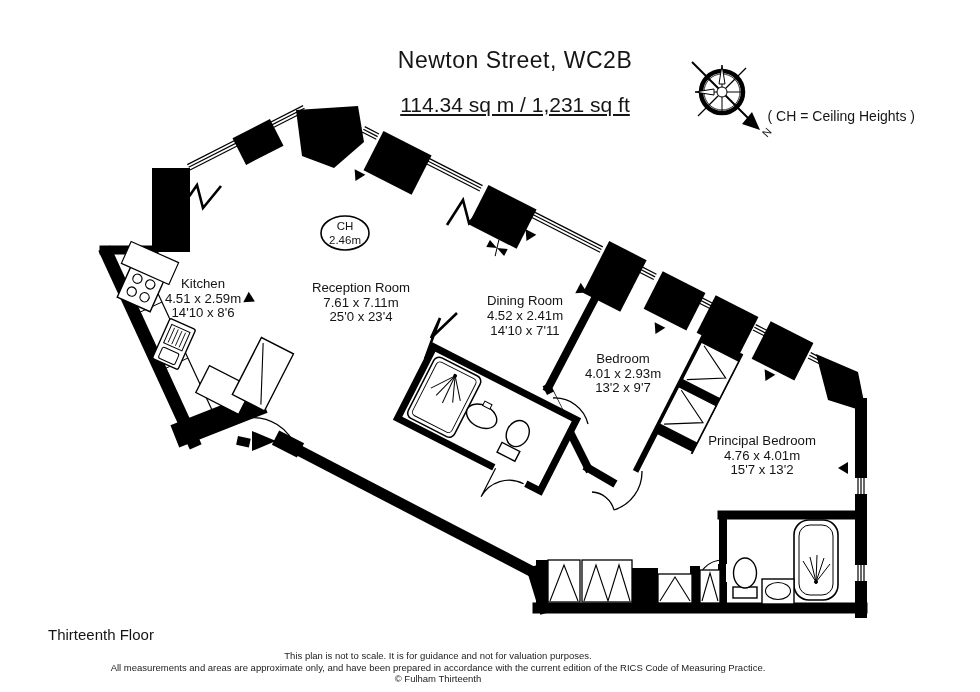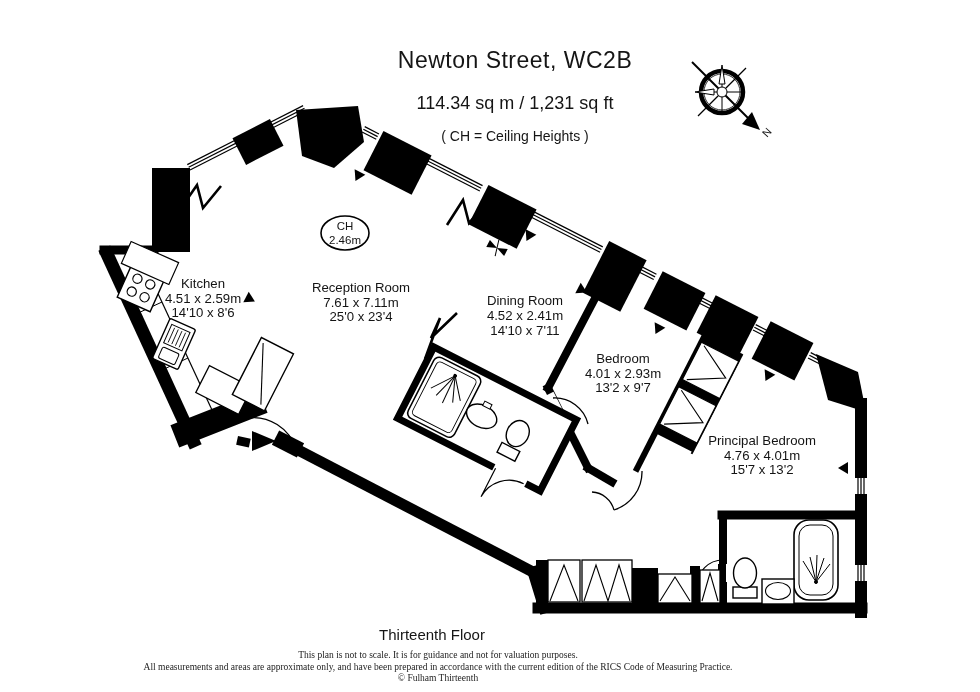--- a/index.html
+++ b/index.html
@@ -1,24 +1,24 @@
 <!DOCTYPE html>
 <html><head>
 <meta charset="utf-8">
 <style>
   html,body{margin:0;padding:0;background:#fff;}
   .stage{position:relative;width:980px;height:692px;background:#fff;overflow:hidden;
          font-family:"Liberation Sans",sans-serif;color:#111;margin-top:20px;}
   .hdr{position:absolute;left:115px;width:800px;text-align:center;color:#151515;}
   .hdr-title{top:27px;font-size:23px;letter-spacing:.5px;}
   .hdr-sub{top:56px;font-size:15px;}
-  .hdr-area{top:73px;font-size:18px;}
-  .hdr-note{top:108px;font-size:14px;}
-  .floor-label{position:absolute;top:606px;left:32px;width:800px;text-align:center;font-size:15px;color:#151515;}
-  .footer{position:absolute;top:630px;left:18px;width:840px;text-align:center;font-size:9.5px;line-height:11.5px;color:#222;font-family:Liberation Serif, serif;}
+  .hdr-area{top:73px;font-size:21px;text-decoration:underline;}
+  .hdr-note{top:88px;font-size:14px;text-align:right;}
+  .floor-label{position:absolute;top:606px;left:48px;width:800px;font-size:15px;color:#151515;}
+  .footer{position:absolute;top:630px;left:18px;width:840px;text-align:center;font-size:9.5px;line-height:11.5px;color:#222;}
   svg{position:absolute;left:0;top:0;}
   svg text{font-family:"Liberation Sans",sans-serif;fill:#141414;}
   .rlbl{font-size:13.2px;}
   .small{font-size:11.5px;}
   .wall{stroke:#000;stroke-linecap:square;fill:none;}
   .thin{stroke:#000;fill:none;}
   .wht{fill:#fff;stroke:#000;}
 </style>
 </head>
 <body>

